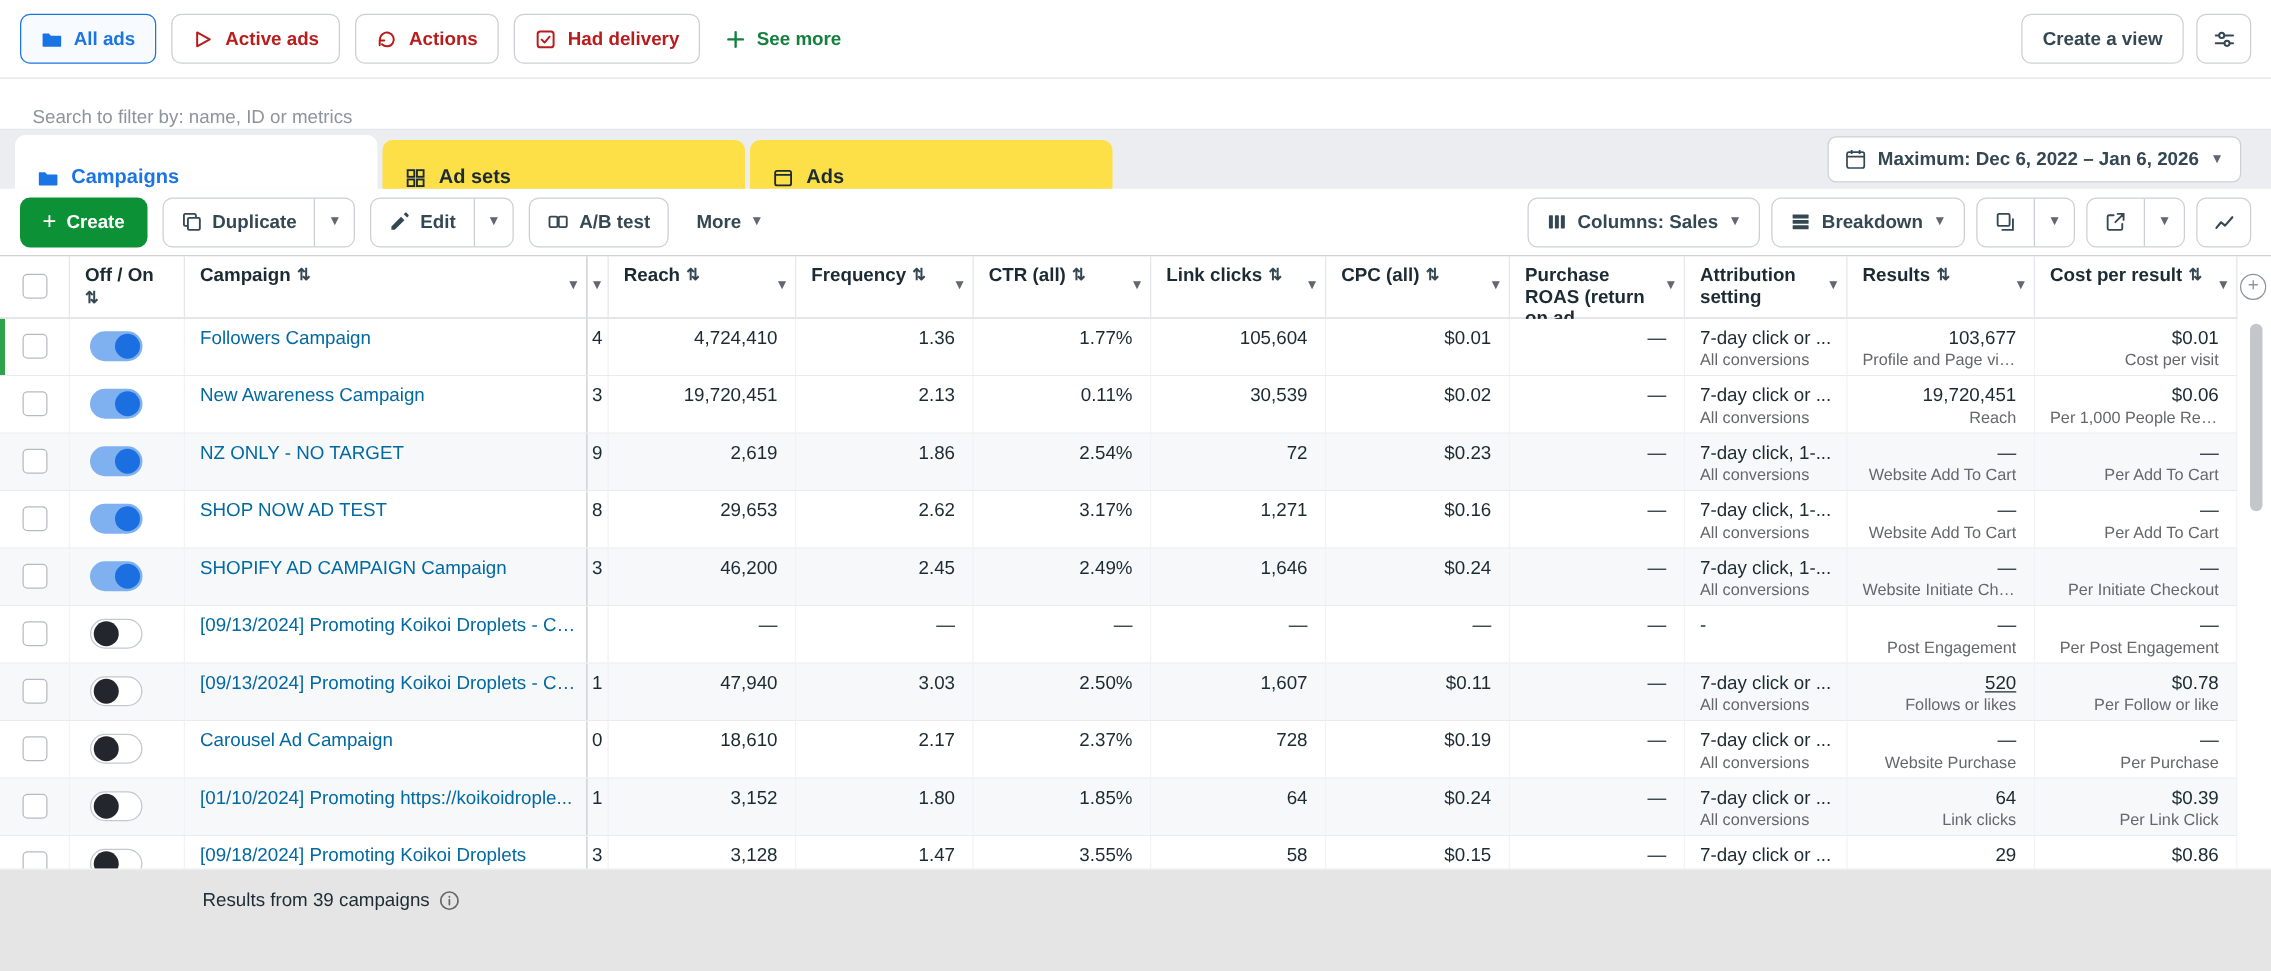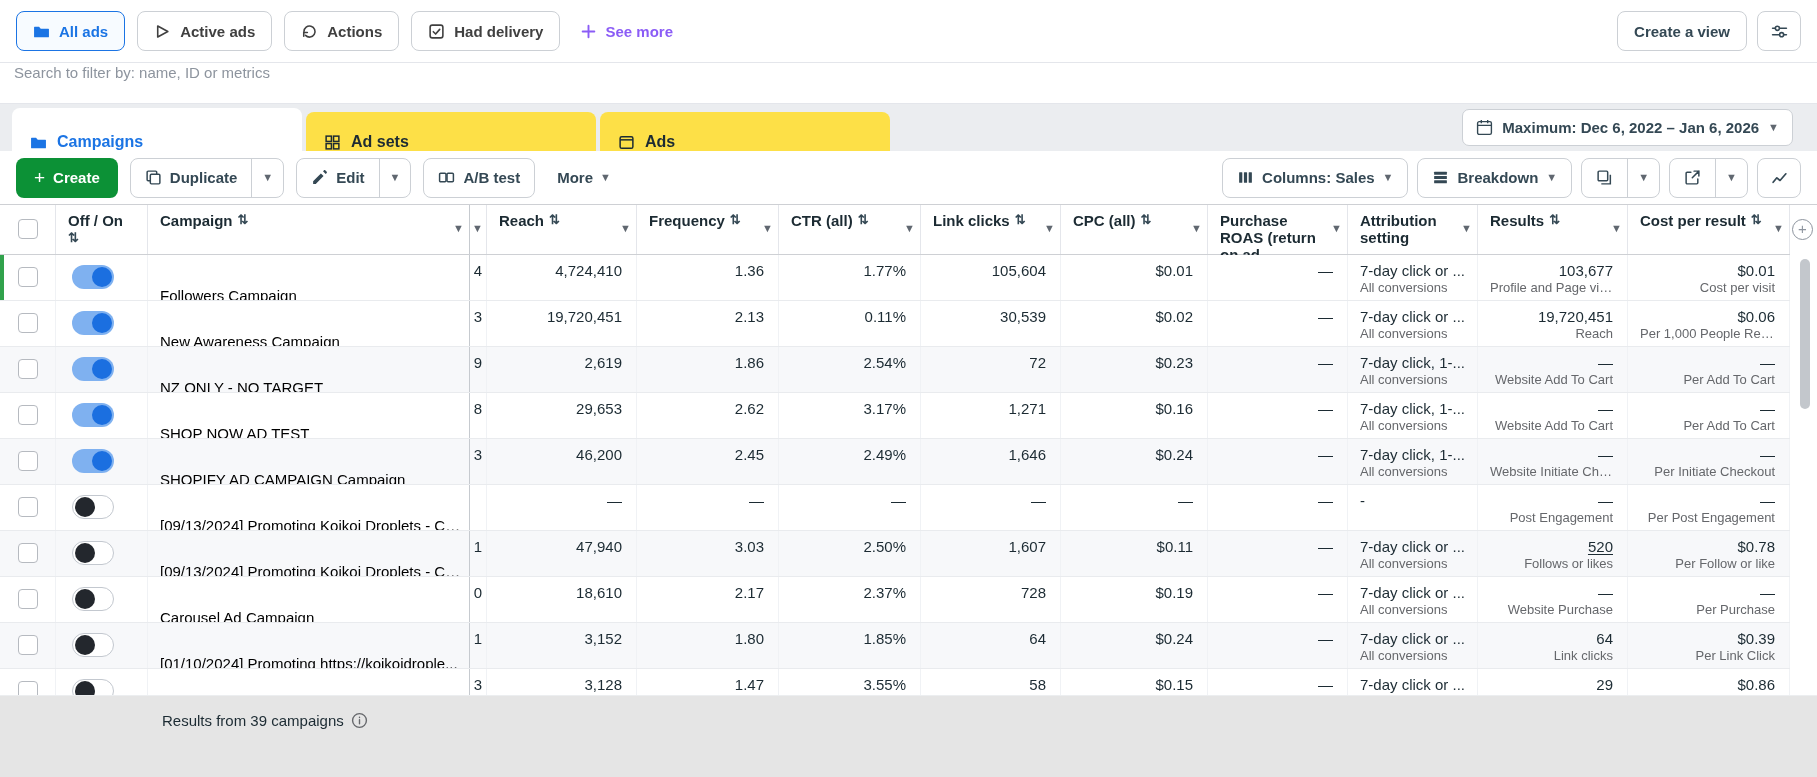--- a/index.html
+++ b/index.html
@@ -2,32 +2,32 @@
 <html><head>
 <meta charset="utf-8">
 <style>
   * { box-sizing: border-box; }
   body { margin: 0; font-family: "Liberation Sans", sans-serif; background: #e9ebee; color: #1c2b33; }
   .app { position: relative; width: 1817px; height: 777px; background: #fff; overflow: hidden; }
 
   
   .pills-bar { display: flex; align-items: center; height: 62px; padding: 4px 16px; gap: 12px; background: #fff; }
   .pill { display: flex; align-items: center; gap: 9px; height: 40px; padding: 0 16px; border: 1px solid #ccd0d5;
-          border-radius: 8px; font-weight: 600; font-size: 15px; color: #404040; background: #fff; cursor: pointer; white-space: nowrap; }
+          border-radius: 8px; font-weight: 600; font-size: 15px; color: #b91c1c; background: #fff; cursor: pointer; white-space: nowrap; }
   .pill.selected { border: 1.5px solid #1b74e4; color: #1b74e4; background: #f7fbff; }
-  .see-more { display: flex; align-items: center; gap: 8px; font-weight: 600; font-size: 15px; color: #8b5cf6; padding: 0 8px; cursor: pointer; }
+  .see-more { display: flex; align-items: center; gap: 8px; font-weight: 600; font-size: 15px; color: #15803d; padding: 0 8px; cursor: pointer; }
   .pills-right { margin-left: auto; display: flex; align-items: flex-start; gap: 10px; }
   .btn-outline { display: flex; align-items: center; gap: 8px; height: 40px; padding: 0 16px; border: 1px solid #ccd0d5;
           border-radius: 8px; background: #fff; font-weight: 600; font-size: 15px; color: #344854; cursor: pointer; white-space: nowrap; }
   .icon-only { width: 44px; justify-content: center; padding: 0; }
   .ico { display: inline-flex; line-height: 0; color: inherit; }
   .ico svg { width: 17px; height: 17px; }
 
   
-  .search-row { height: 42px; border-top: 1px solid #e4e6eb; border-bottom: 1px solid #e4e6eb; display: flex; align-items: flex-start; padding: 0 12px; background: #fff; }
+  .search-row { height: 42px; border-top: 1px solid #e4e6eb; border-bottom: 1px solid #e4e6eb; display: flex; align-items: flex-end; padding: 0 24px; background: #fff; }
   .search-row input { border: none; outline: none; width: 100%; font-size: 15px; font-family: inherit; color: #1c2b33; background: transparent; }
   .search-row input::placeholder { color: #8d949e; }
 
   
   .tab-strip { position: relative; height: 47px; background: #ebedf0; display: flex; align-items: flex-end; padding-left: 12px; }
   .tab { display: flex; align-items: flex-end; gap: 10px; width: 290px; height: 39px; padding: 0 18px;
          font-weight: 700; font-size: 16px; border-radius: 8px 8px 0 0; margin-right: 4px; cursor: pointer; }
   .tab.active { background: #fff; color: #1b74e4; height: 43px; }
   .tab.inactive { background: #fde047; color: #1c2b33; }
   .date-btn { position: absolute; right: 24px; top: 5px; display: flex; align-items: center; gap: 9px; height: 37px;
@@ -74,21 +74,21 @@
   .th.c-frag .hcaret { right: 3px; }
 
   .tbody { height: 440px; overflow: hidden; width: 1790px; background: #fff; }
   .row { position: relative; display: flex; height: 46px; border-bottom: 1px solid #e9ebee; background: #fff; width: 1790px; }
   .row:nth-child(2n+3) { background: #f7f8fa; }
   .cell { padding: 6px 8px 0 12px; font-size: 15px; border-right: 1px solid #f0f2f5; overflow: hidden; }
   .cell .main { display: block; line-height: 19px; white-space: nowrap; }
   .cell .sub  { display: block; line-height: 16px; font-size: 13px; color: #65676b; white-space: nowrap; overflow: hidden; text-overflow: ellipsis; }
   .num { text-align: right; padding-right: 14px; }
   .c-frag.num { padding-right: 4px; padding-left: 0; }
-  .campaign-link { color: #000000; cursor: pointer; overflow: hidden; text-overflow: ellipsis; margin-top: 25px; }
+  .campaign-link { color: #0369a1; cursor: pointer; overflow: hidden; text-overflow: ellipsis; }
   .link-style { text-decoration: underline; text-underline-offset: 2px; }
   .indicator { position: absolute; left: 0; top: 0; width: 4px; height: 100%; background: #31a24c; display: none; }
   .indicator.show { display: block; }
 
   .cell.c-check { display: flex; justify-content: center; padding: 12px 0 0 0; }
   .checkbox { width: 20px; height: 20px; border: 1.6px solid #b6bac0; border-radius: 4px; background: #fff; cursor: pointer; flex: none; }
   .cell.c-toggle { padding: 10px 0 0 16px; }
   .toggle { position: relative; display: block; width: 42px; height: 24px; border-radius: 12px; cursor: pointer; }
   .toggle.on { background: #7fb1f0; }
   .toggle.on .knob { position: absolute; right: 2px; top: 2px; width: 20px; height: 20px; border-radius: 50%; background: #1b6fe0; }

